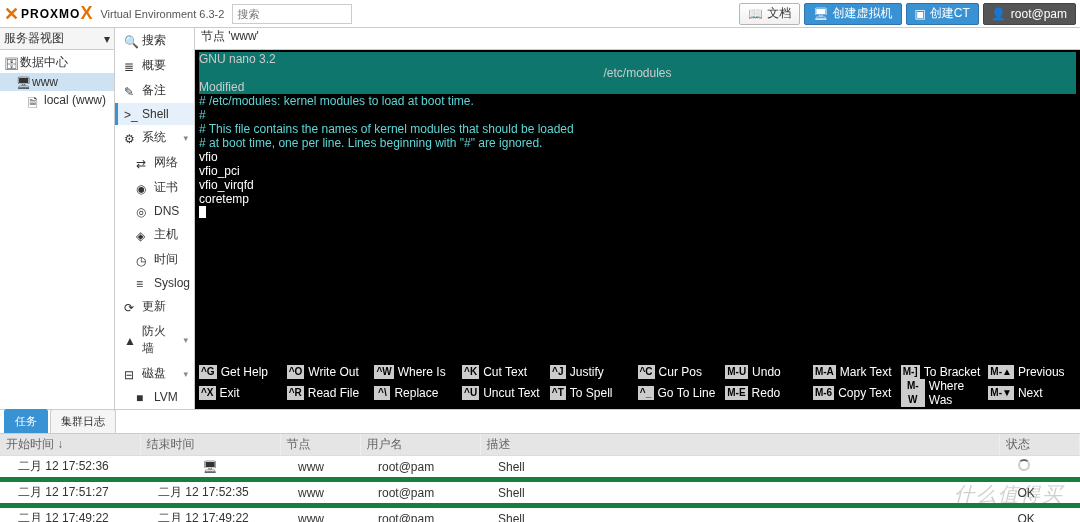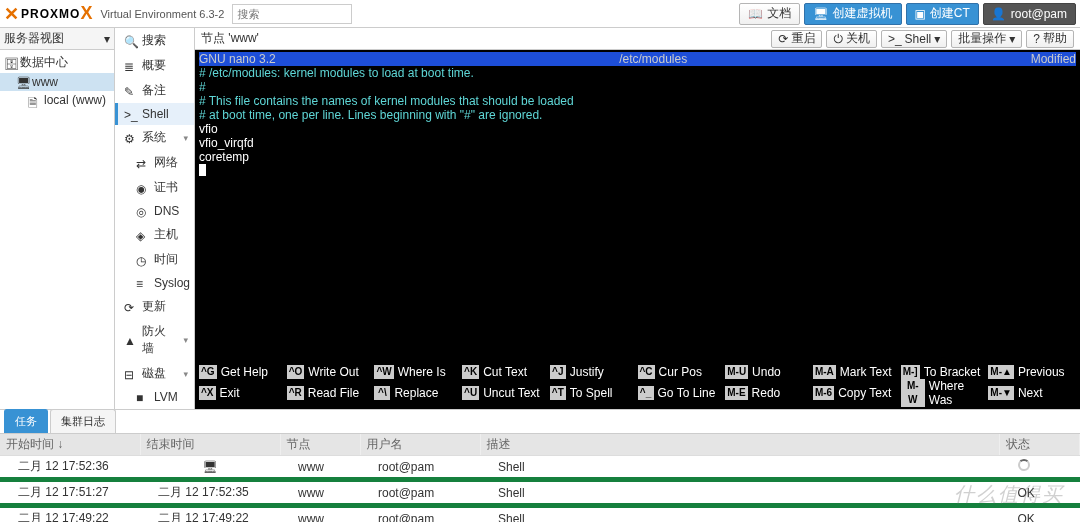--- a/index.html
+++ b/index.html
@@ -26,25 +26,25 @@
 .ticon { width:12px; height:12px; }
 .midcol { width:80px; border-right:1px solid #ccc; display:flex; flex-direction:column; }
 .menu { flex:1; overflow:auto; font-size:11px; }
 .mitem { display:flex; align-items:center; gap:6px; padding:4px 6px; cursor:pointer; border-left:3px solid transparent; }
 .mitem.sel { background:#e6f0fa; border-left-color:#3892d4; }
 .mitem.head { color:#333; font-weight:normal; }
 .mitem.sub { padding-left:18px; color:#333; }
 .micon { width:12px; height:12px; flex-shrink:0; }
 .chev { margin-left:auto; color:#888; font-size:9px; }
 .maincol { flex:1; display:flex; flex-direction:column; background:#fff; }
-.crumbbar { height:22px; border-bottom:1px solid #ccc; display:flex; align-items:center; padding:0 6px; font-size:11px; gap:4px; }
+.crumbbar { height:22px; border-bottom:1px solid #ccc; display:flex; align-items:flex-start; padding:0 6px; font-size:11px; gap:4px;flex-direction:column; }
 .crumbbar .spacer { flex:1; }
 .tbtn { height:18px; border:1px solid #b5b5b5; background:linear-gradient(#fff,#f0f0f0); border-radius:2px; padding:0 6px; display:flex; align-items:center; cursor:pointer; font-size:11px; gap:3px; }
 .term { flex:1; background:#000; color:#fff; font-family:Consolas,Menlo,monospace; font-size:11px; line-height:14px; padding:2px 4px; position:relative; overflow:hidden; }
-.term-title { display:flex; background:#1d4ed8; color:#ccc; }
+.term-title { display:flex; background:#0f766e; color:#ccc;flex-direction:column; }
 .term-title .tl { flex:0 0 auto; }
 .term-title .tc { flex:1; text-align:center; color:#ccc; }
 .term-title .tr { flex:0 0 auto; }
 .term .cyan { color:#5fd7d7; }
 .term .cursor { display:inline-block; width:7px; height:12px; background:#fff; }
 .term-bottom { position:absolute; bottom:2px; left:4px; right:4px; font-family:Consolas,Menlo,monospace; font-size:11px; }
 .shortrow { display:flex; }
 .shortcut { flex:1; display:flex; align-items:center; gap:4px; }
 .shortcut .k { background:#ccc; color:#000; padding:0 2px; font-weight:bold; font-size:10px; min-width:16px; text-align:center; }
 .bottom { height:113px; border-top:1px solid #ccc; display:flex; flex-direction:column; }
@@ -213,20 +213,21 @@
         <span class="tl">GNU nano 3.2</span>
         <span class="tc">/etc/modules</span>
         <span class="tr">Modified</span>
       </div>
       <div id="termlines">
           <div class="cyan"># /etc/modules: kernel modules to load at boot time.</div>
           <div class="cyan">#</div>
           <div class="cyan"># This file contains the names of kernel modules that should be loaded</div>
           <div class="cyan"># at boot time, one per line. Lines beginning with "#" are ignored.</div>
           <div>vfio</div>
+          <div>vfio_pci</div>
           <div>vfio_virqfd</div>
           <div>coretemp</div>
         </div>
       <span class="cursor"></span>
       <div class="term-bottom">
         <div class="shortrow" id="srow1">
             <div class="shortcut">
               <span class="k">^G</span>
               <span>Get Help</span>
             </div>

